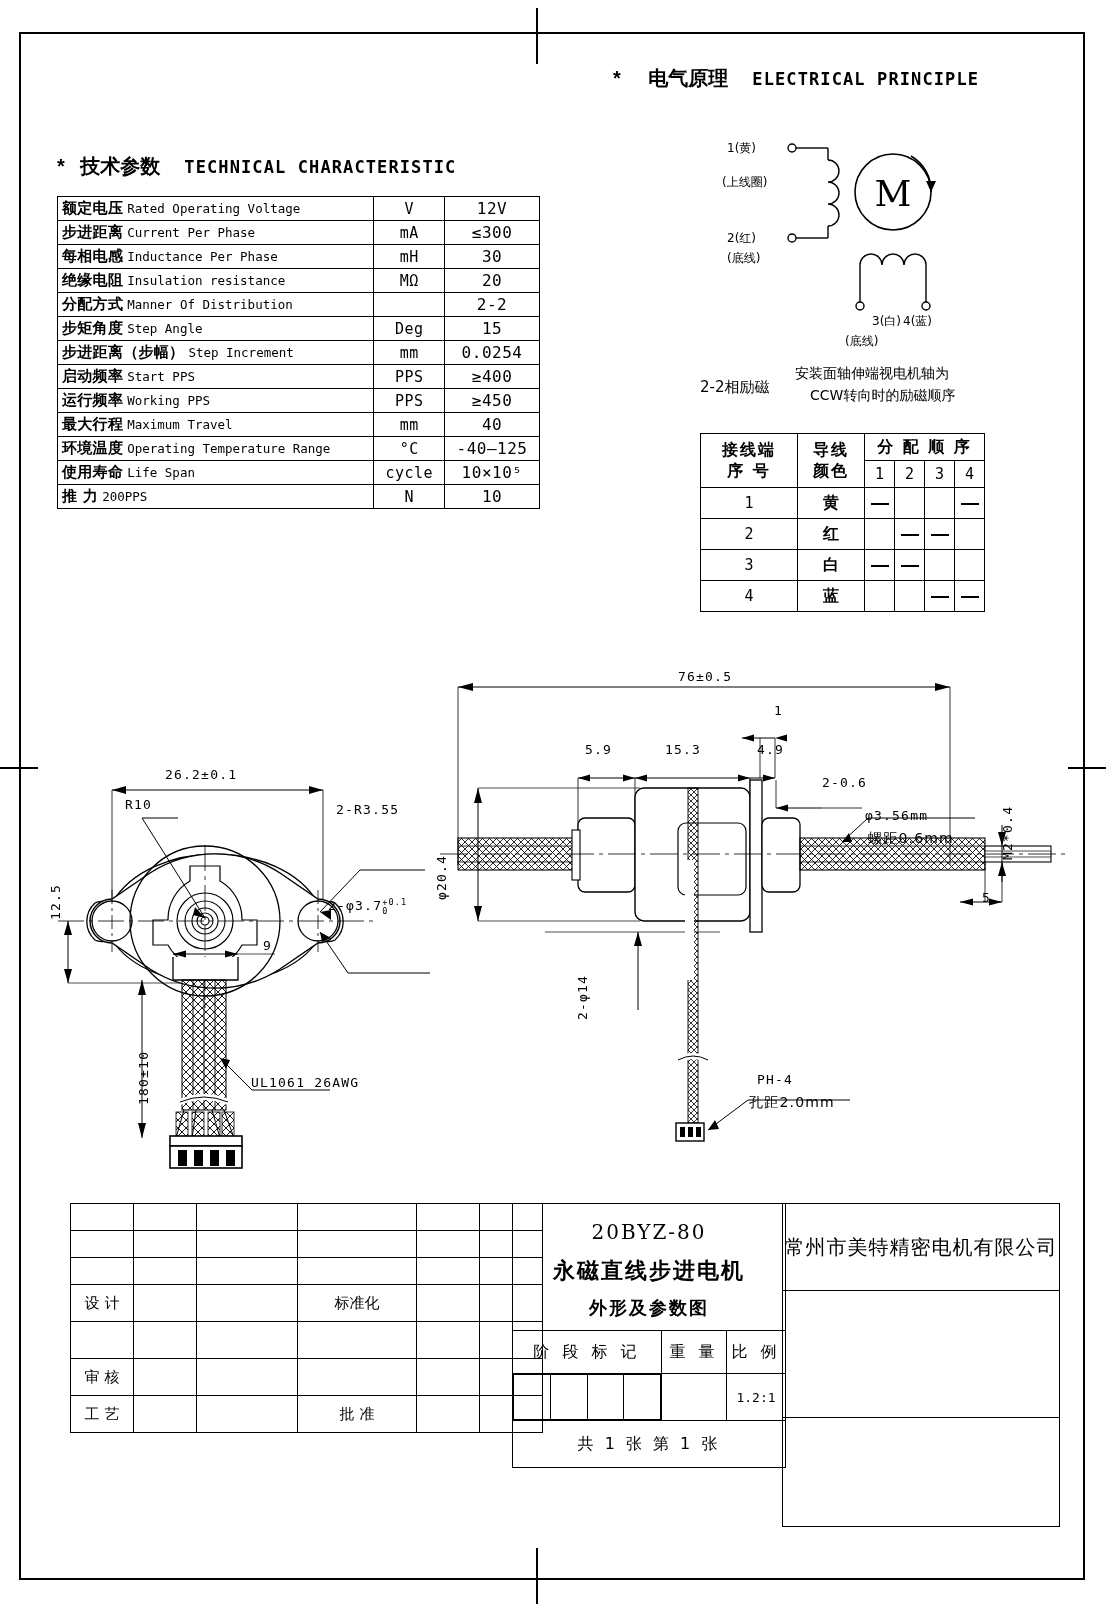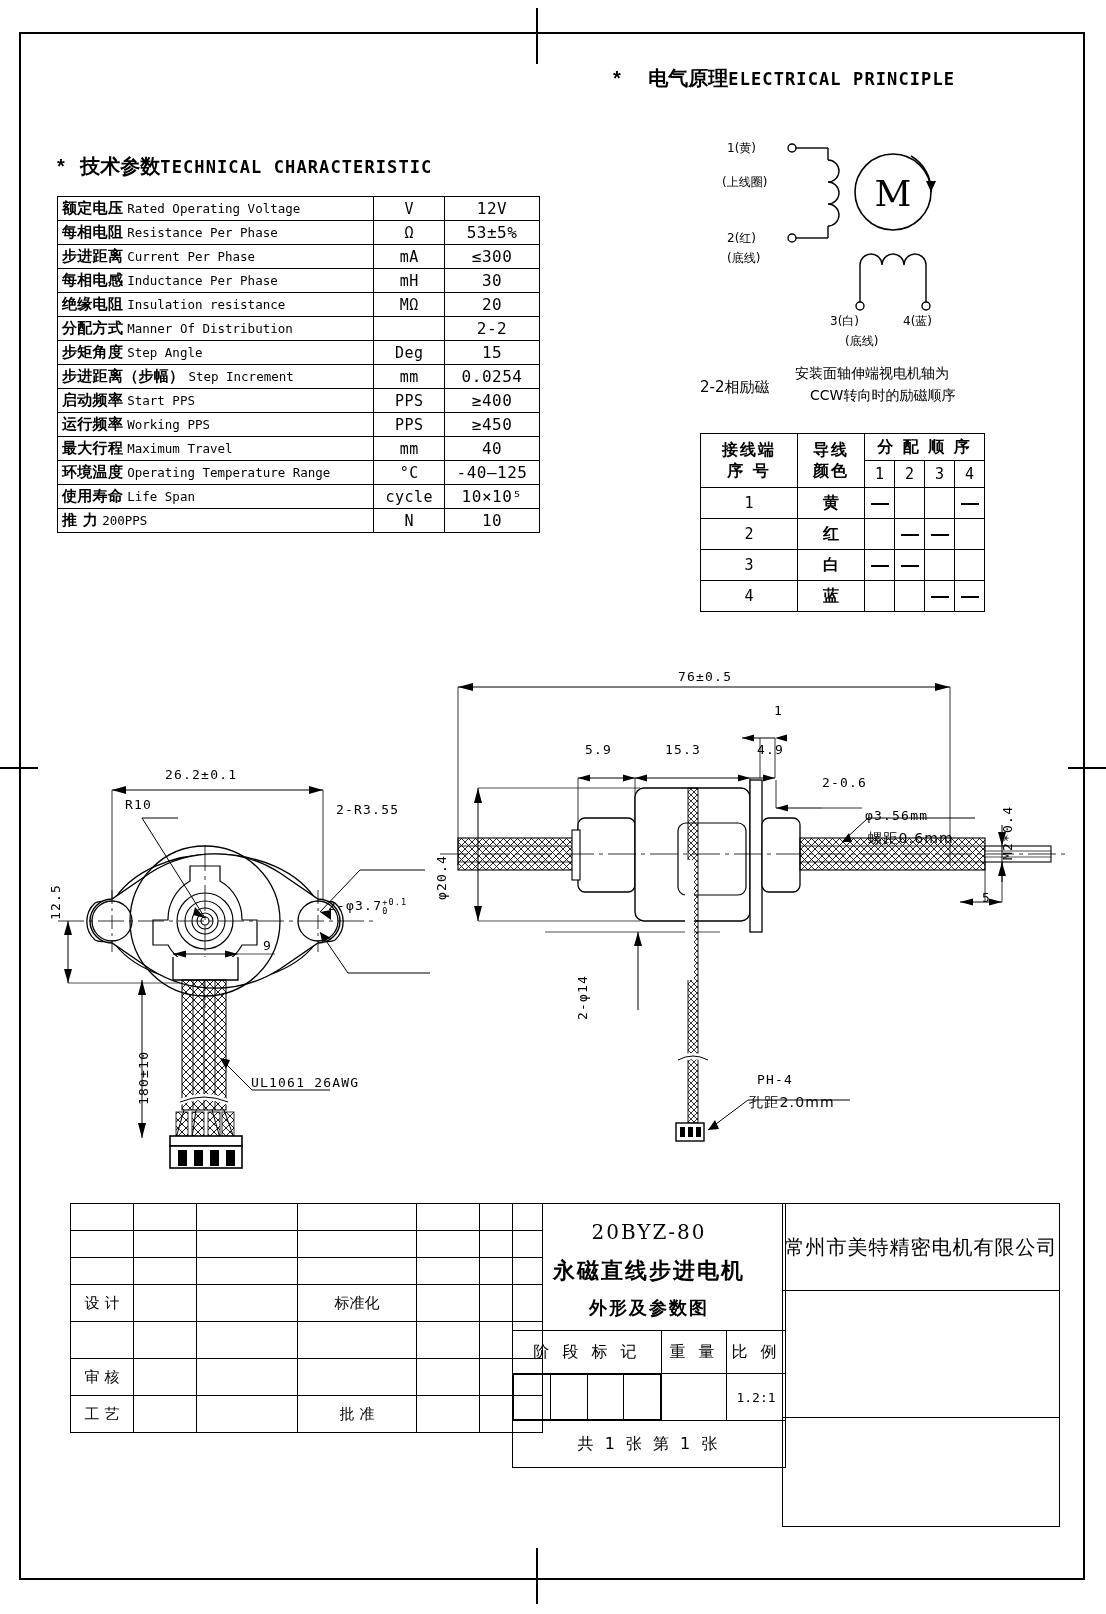--- a/index.html
+++ b/index.html
@@ -10,21 +10,21 @@
   .abs{position:absolute;}
   
   #sheet-frame{
     position:absolute;left:19px;top:32px;width:1066px;height:1548px;
     border:2.5px solid #000;box-sizing:border-box;
   }
   .center-tick{position:absolute;background:#000;}
   
   .cn{font-family:"DejaVu Sans","Liberation Sans",sans-serif;}
   .sec-title{font-size:20px;font-weight:700;white-space:nowrap;}
-  .sec-title .en{font-size:17px;letter-spacing:1.1px;font-family:"DejaVu Sans Mono","Liberation Mono",monospace;font-weight:700;}
+  .sec-title .en{font-size:17px;letter-spacing:1.1px;font-family:"DejaVu Sans Mono","Liberation Mono",monospace;font-weight:700;padding-left:24px;}
   .star{font-size:20px;font-weight:700;}
 
   
   #tech-table{border-collapse:collapse;position:absolute;left:57px;top:196px;width:483px;}
   #tech-table td{border:1.4px solid #000;height:23px;padding:0 4px;font-size:13px;}
   #tech-table td.c-name{width:320px;white-space:nowrap;}
   #tech-table td.c-unit{width:66px;text-align:center;font-family:"DejaVu Sans Mono","Liberation Mono",monospace;font-size:15px;letter-spacing:.5px;}
   #tech-table td.c-val{width:94px;text-align:center;font-family:"DejaVu Sans Mono","Liberation Mono",monospace;font-size:16px;letter-spacing:.5px;}
   .p-cn{font-family:"DejaVu Sans","Liberation Sans",sans-serif;font-size:15px;font-weight:600;letter-spacing:.3px;}
   .p-en{font-family:"DejaVu Sans Mono","Liberation Mono",monospace;font-size:12.5px;letter-spacing:0px;margin-left:4px;}
@@ -74,25 +74,20 @@
 </div>
 
 <table id="tech-table">
     <tbody id="tech-body">
       <tr>
         <td class="c-name"><span class="p-cn">额定电压</span><span class="p-en">Rated Operating Voltage</span></td>
         <td class="c-unit">V</td>
         <td class="c-val">12V</td>
       </tr>
       <tr>
-        <td class="c-name"><span class="p-cn">每相电阻</span><span class="p-en">Resistance Per Phase</span></td>
-        <td class="c-unit">Ω</td>
-        <td class="c-val">53±5%</td>
-      </tr>
-      <tr>
         <td class="c-name"><span class="p-cn">步进距离</span><span class="p-en">Current Per Phase</span></td>
         <td class="c-unit">mA</td>
         <td class="c-val">≤300</td>
       </tr>
       <tr>
         <td class="c-name"><span class="p-cn">每相电感</span><span class="p-en">Inductance Per Phase</span></td>
         <td class="c-unit">mH</td>
         <td class="c-val">30</td>
       </tr>
       <tr>
@@ -174,21 +169,21 @@
   <line x1="160" y1="135" x2="160" y2="172" stroke="#000" stroke-width="1.4"></line>
   <line x1="226" y1="135" x2="226" y2="172" stroke="#000" stroke-width="1.4"></line>
   <circle cx="160" cy="176" r="4" fill="none" stroke="#000" stroke-width="1.4"></circle>
   <circle cx="226" cy="176" r="4" fill="none" stroke="#000" stroke-width="1.4"></circle>
 </svg>
 
 <div class="lab" style="left:727px;top:140px;">1(黄)</div>
 <div class="lab" style="left:722px;top:174px;">(上线圈)</div>
 <div class="lab" style="left:727px;top:230px;">2(红)</div>
 <div class="lab" style="left:727px;top:250px;">(底线)</div>
-<div class="lab" style="left:830px;top:313px;">3(白)</div>
+<div class="lab" style="left:872px;top:313px;">3(白)</div>
 <div class="lab" style="left:903px;top:313px;">4(蓝)</div>
 <div class="lab" style="left:845px;top:333px;">(底线)</div>
 
 <div class="note-cn" style="left:700px;top:378px;font-size:15px;">2-2相励磁</div>
 <div class="note-cn" style="left:795px;top:365px;">安装面轴伸端视电机轴为</div>
 <div class="note-cn" style="left:810px;top:387px;">CCW转向时的励磁顺序</div>
 
 <table id="exc-table">
     <tbody id="exc-body">
       <tr>

